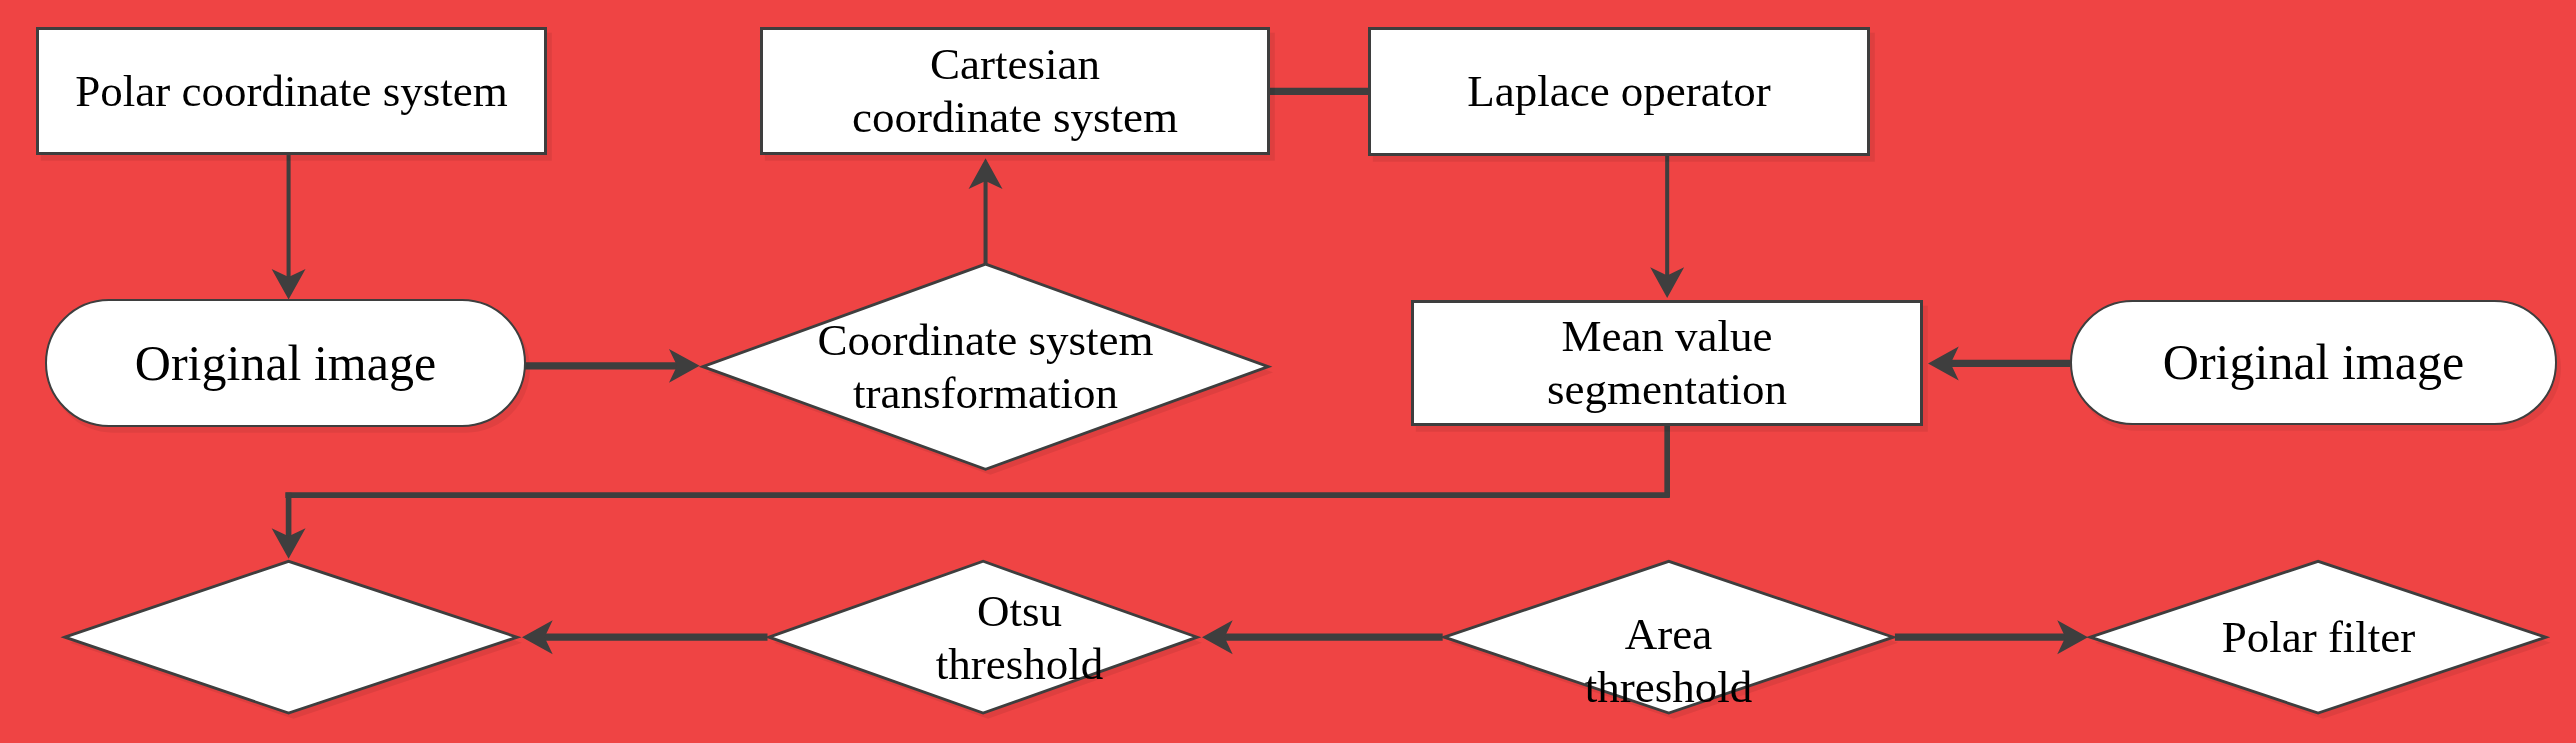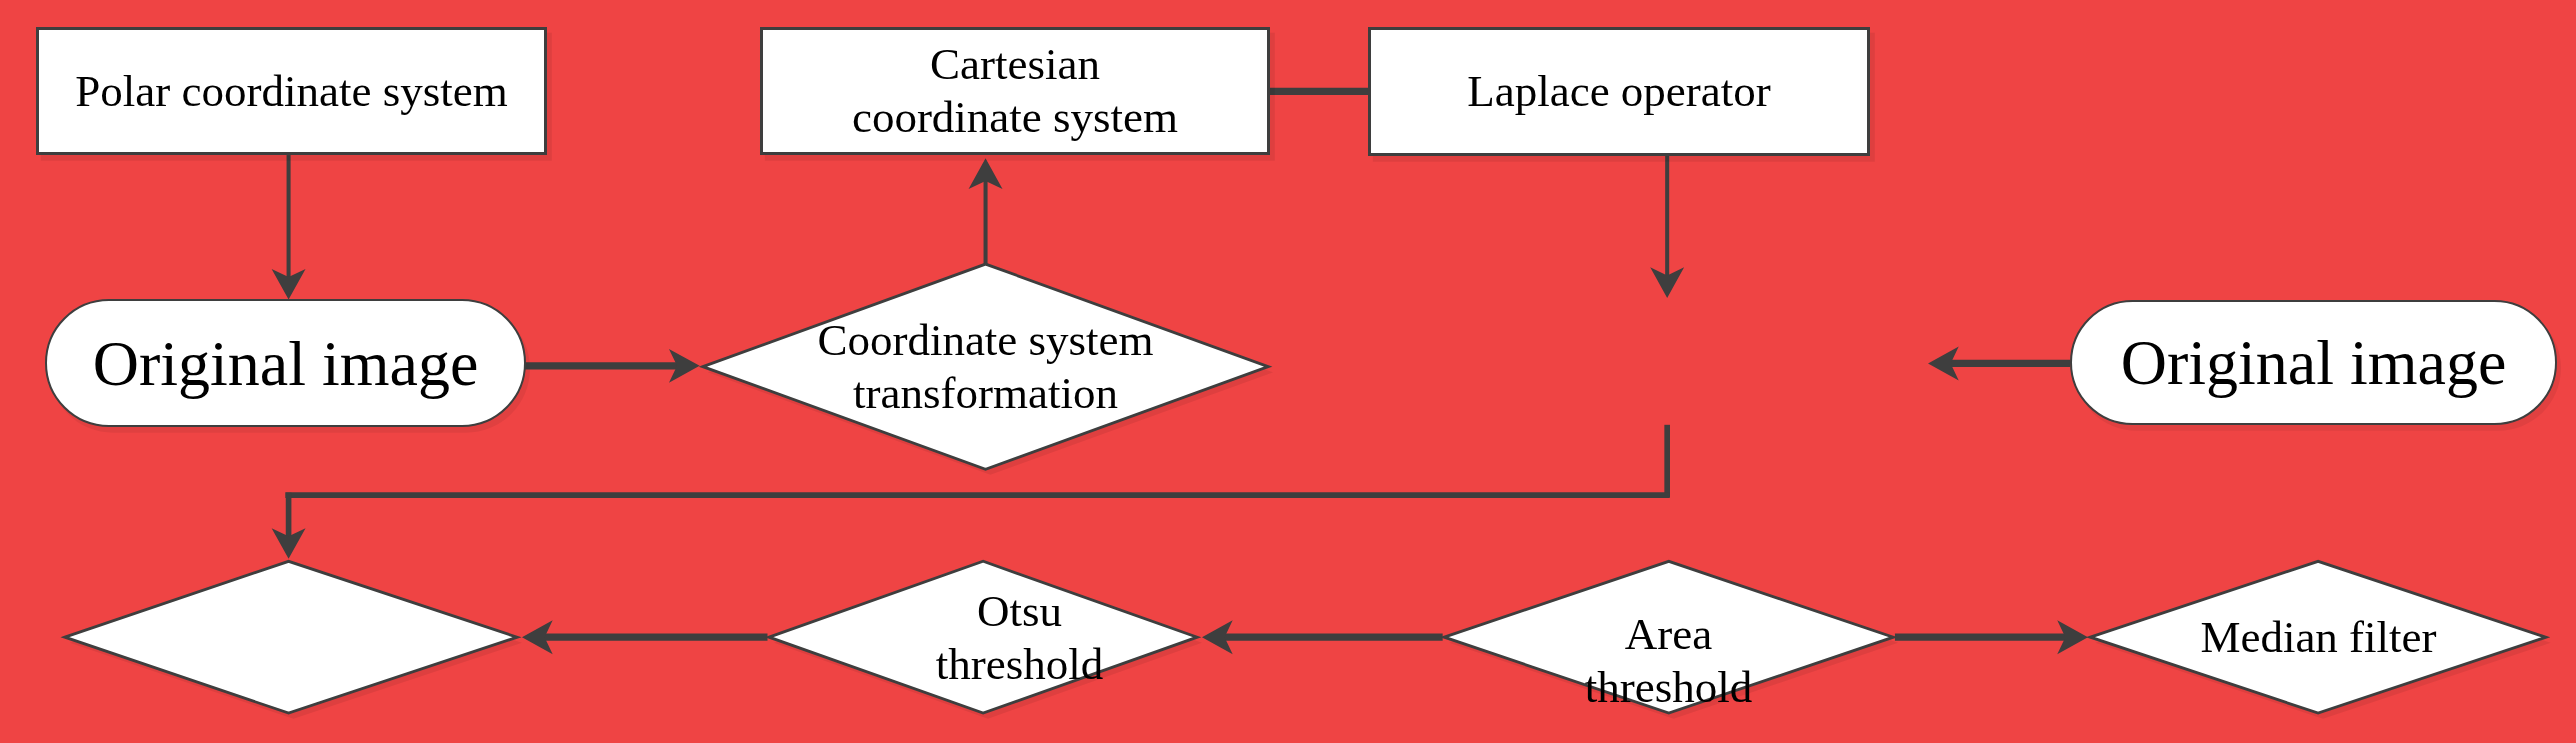--- a/index.html
+++ b/index.html
@@ -27,21 +27,21 @@
     background: #ffffff;
   }
   .rect {
     border: 3.2px solid #3e3e3e;
     box-shadow: 4.8px 5.7px 0 rgba(0,0,0,0.07);
   }
   .stadium {
     border: 2.4px solid #3e3e3e;
     border-radius: 73px;
     box-shadow: 4px 5.7px 0 rgba(0,0,0,0.06);
-    font-size: 64px;
+    font-size: 50px;
   }
   .diamond-label {
     position: absolute;
     display: flex;
     align-items: center;
     justify-content: center;
     text-align: center;
     white-space: pre-line;
     font-size: 45px;
     line-height: 53px;
@@ -97,31 +97,33 @@
     <polygon class="poly" points="2588,789 2870,695 3152,789 2870,883"></polygon>
   </svg>
 
   <div class="node rect" style="left:36px; top:27px; width:511px; height:128px;">Polar coordinate system</div>
 
   <div class="node rect" style="left:728px; top:27px; width:510px; height:128px;margin-left:32px;">Cartesian
 coordinate system</div>
 
   <div class="node rect" style="left:1368px; top:27px; width:502px; height:129px;">Laplace operator</div>
 
+  <div class="node rect" style="left:1411px; top:300px; width:512px; height:126px;">Mean value
+segmentation</div>
 
   <div class="node stadium" style="left:45px; top:299px; width:481px; height:128px;">Original image</div>
 
   <div class="node stadium" style="left:2070px; top:300px; width:487px; height:125px;">Original image</div>
 
   <div class="diamond-label" style="left:743px; top:283px; width:485px; height:168px;">Coordinate system
 transformation</div>
 
 
   <div class="diamond-label" style="left:858px; top:563px; width:323px; height:149px;">Otsu
 threshold</div>
 
   <div class="diamond-label" style="left:1507px; top:586px; width:323px; height:149px;">Area
 threshold</div>
 
-  <div class="diamond-label" style="left:2157px; top:563px; width:323px; height:149px;">Median filter</div>
+  <div class="diamond-label" style="left:2157px; top:563px; width:323px; height:149px;">Polar filter</div>
 
 </div>
 
 
 </body></html>

